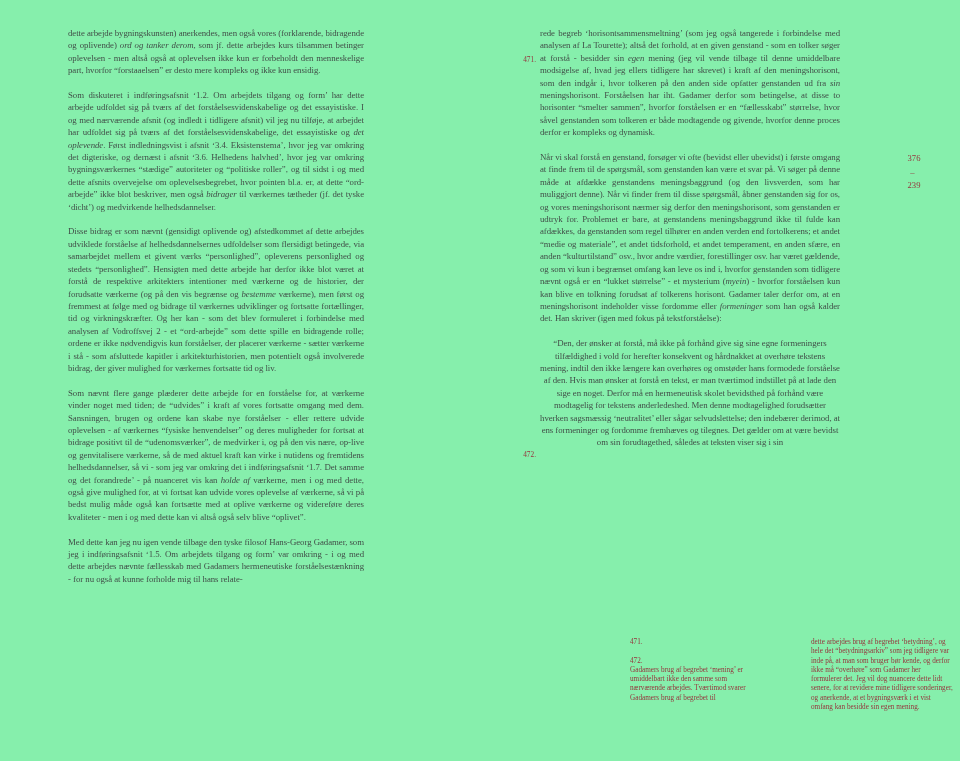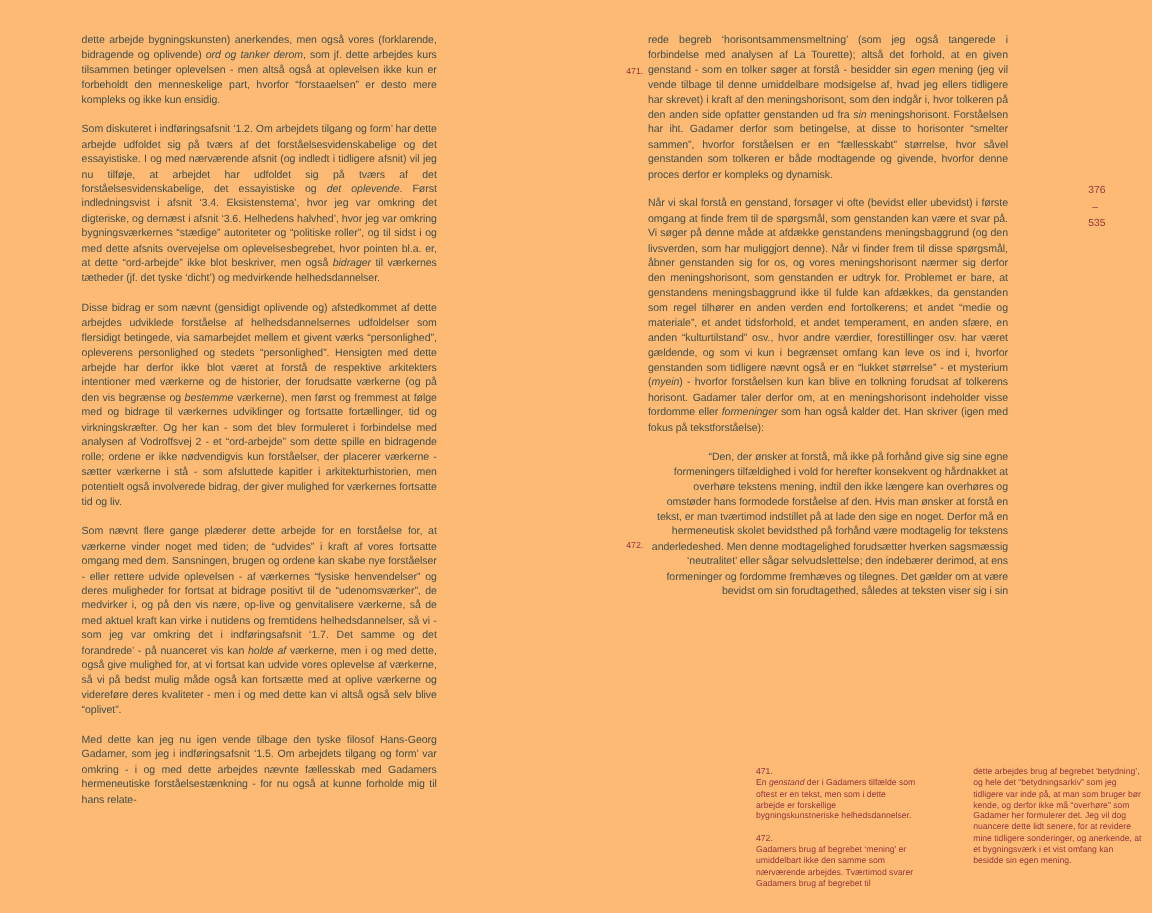--- a/index.html
+++ b/index.html
@@ -1,36 +1,36 @@
 <!DOCTYPE html>
 <html lang="da"><head>
 <meta charset="utf-8">
 <style>
   html, body { margin: 0; padding: 0; background: #ffffff; }
   .spread {
     position: relative;
     width: 960px;
     height: 761px;
-    background: #fdba74;
+    background: #86efac;
     overflow: hidden;
-    font-family: Liberation Sans, sans-serif;
+    font-family: Liberation Serif, serif;
     color: #414f48;
   }
   .text-col {
     position: absolute;
     top: 27px;
     font-size: 8.8px;
     line-height: 12.4px;
     text-align: justify;
     letter-spacing: -0.05px;
   }
   .left-col  { left: 68px;  width: 296px; }
   .right-col { left: 540px; width: 300px; }
   .text-col p { margin: 0 0 12.4px 0; }
-  .text-col p.quote { text-align: right; margin-bottom: 16px; }
+  .text-col p.quote { text-align: center; margin-bottom: 16px; }
   em { font-style: italic; }
 
   .margin-note {
     position: absolute;
     left: 502px;
     width: 34px;
     text-align: right;
     color: #96343c;
     font-size: 7.3px;
     line-height: 9px;
@@ -81,26 +81,25 @@
     <p><span>Når vi skal forstå en genstand, forsøger vi ofte (bevidst eller ubevidst) i første omgang at finde frem til de spørgsmål, som genstanden kan være et svar på. Vi søger på denne måde at afdække genstandens meningsbaggrund (og den livsverden, som har muliggjort denne). Når vi finder frem til disse spørgsmål, åbner genstanden sig for os, og vores meningshorisont nærmer sig derfor den meningshorisont, som genstanden er udtryk for. Problemet er bare, at genstandens meningsbaggrund ikke til fulde kan afdækkes, da genstanden som regel tilhører en anden verden end fortolkerens; et andet “medie og materiale”, et andet tidsforhold, et andet temperament, en anden sfære, en anden “kulturtilstand” osv., hvor andre værdier, forestillinger osv. har været gældende, og som vi kun i begrænset omfang kan leve os ind i, hvorfor genstanden som tidligere nævnt også er en “lukket størrelse” - et mysterium (</span><em>myein</em><span>) - hvorfor forståelsen kun kan blive en tolkning forudsat af tolkerens horisont. Gadamer taler derfor om, at en meningshorisont indeholder visse fordomme eller </span><em>formeninger</em><span> som han også kalder det. Han skriver (igen med fokus på tekstforståelse):</span></p>
     <p class="quote"><span>“Den, der ønsker at forstå, må ikke på forhånd give sig sine egne formeningers tilfældighed i vold for herefter konsekvent og hårdnakket at overhøre tekstens mening, indtil den ikke længere kan overhøres og omstøder hans formodede forståelse af den. Hvis man ønsker at forstå en tekst, er man tværtimod indstillet på at lade den sige en noget. Derfor må en hermeneutisk skolet bevidsthed på forhånd være modtagelig for tekstens anderledeshed. Men denne modtagelighed forudsætter hverken sagsmæssig ‘neutralitet’ eller sågar selvudslettelse; den indebærer derimod, at ens formeninger og fordomme fremhæves og tilegnes. Det gælder om at være bevidst om sin forudtagethed, således at teksten viser sig i sin</span></p>
   </div>
 
   <div class="margin-note note-471">471.</div>
   <div class="margin-note note-472">472.</div>
 
   <div class="page-numbers">
     <div>376</div>
     <div class="sep">–</div>
-    <div>535</div>
+    <div>239</div>
   </div>
 
   <div class="footnotes-col fn1">
     <span class="fn-label">471.</span>
-    <div class="fn-text"><span>En </span><em>genstand</em><span> der i Gadamers tilfælde som oftest er en tekst, men som i dette arbejde er forskellige bygningskunstneriske helhedsdannelser.</span></div>
     <span class="fn-label fn-gap">472.</span>
     <div class="fn-text"><span>Gadamers brug af begrebet ‘mening’ er umiddelbart ikke den samme som nærværende arbejdes. Tværtimod svarer Gadamers brug af begrebet til</span></div>
   </div>
 
   <div class="footnotes-col fn2">
     <div class="fn-text"><span>dette arbejdes brug af begrebet ‘betydning’, og hele det “betydningsarkiv” som jeg tidligere var inde på, at man som bruger bør kende, og derfor ikke må “overhøre” som Gadamer her formulerer det. Jeg vil dog nuancere dette lidt senere, for at revidere mine tidligere sonderinger, og anerkende, at et bygningsværk i et vist omfang kan besidde sin egen mening.</span></div>
   </div>
 
 </div>
 

